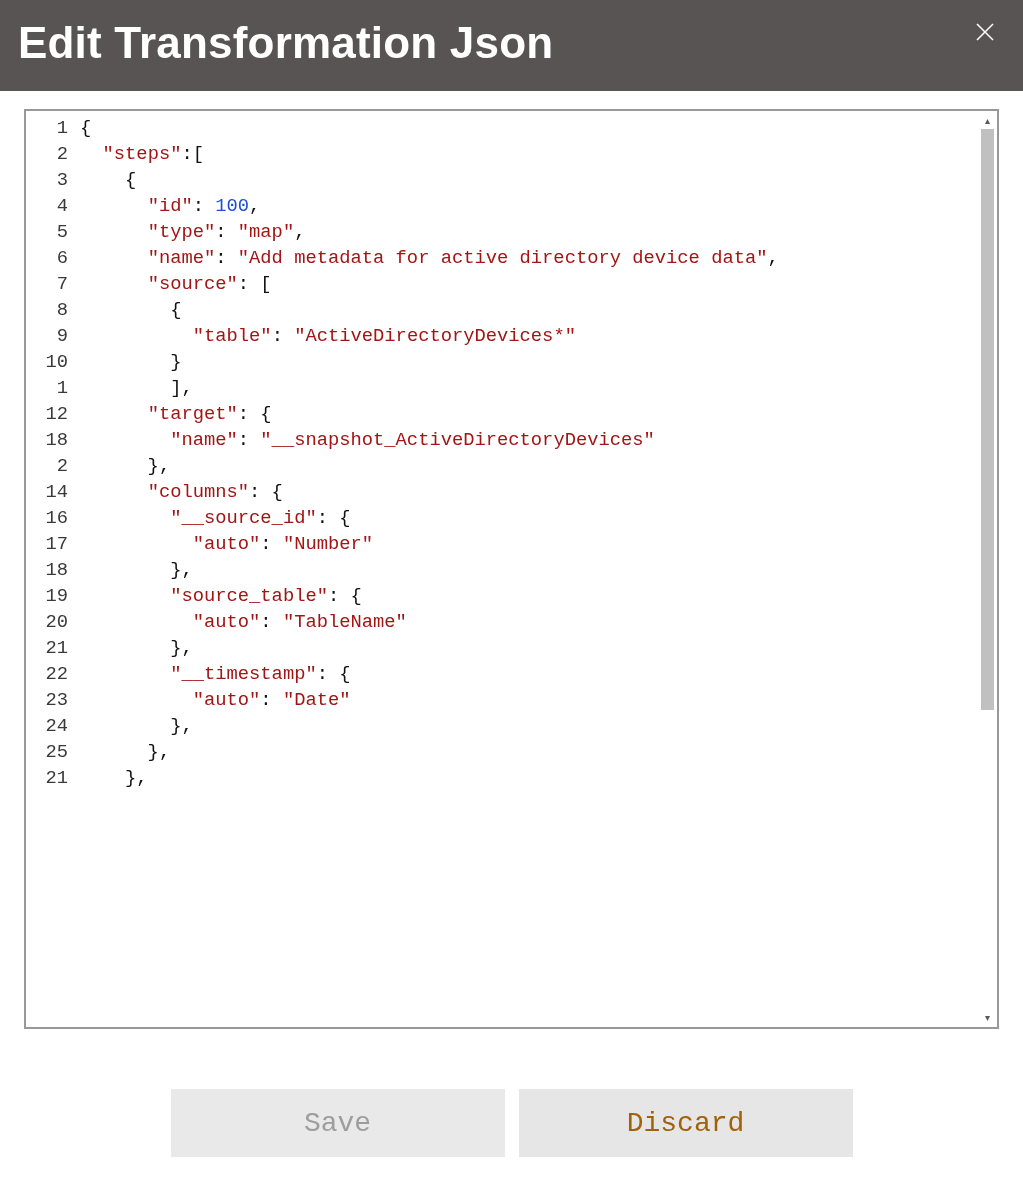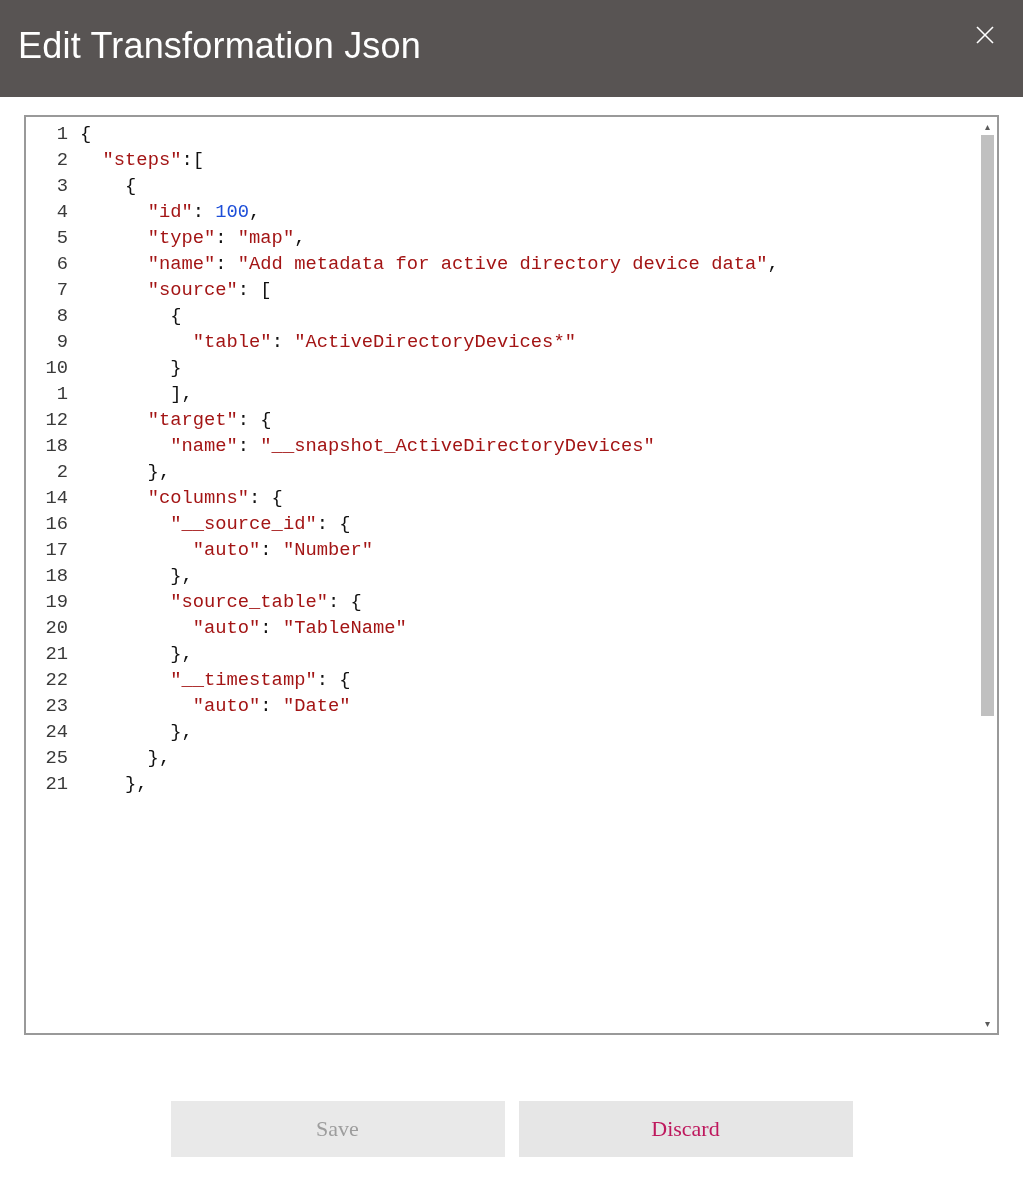--- a/index.html
+++ b/index.html
@@ -7,21 +7,21 @@
   .dialog { width: 1023px; height: 1187px; display: flex; flex-direction: column; background:#ffffff; }
   .header {
     background: #585453;
     color: #ffffff;
     display: flex;
     align-items: center;
     justify-content: space-between;
     padding: 12px 24px 18px 18px;
     height: 97px;
   }
-  .header-title { font-size: 36px; font-weight: 400; letter-spacing: 0.2px; }
+  .header-title { font-size: 44px; font-weight: 700; letter-spacing: 0.2px; }
   .close-btn { color: #ffffff; cursor: pointer; width: 28px; height: 28px; display:flex; align-items:center; justify-content:center; margin-top:-18px;}
   .close-btn svg { width: 20px; height: 20px; stroke: #ffffff; stroke-width: 1.6; }
 
   .body { flex: 1; padding: 18px 24px 0 24px; }
   .editor-frame {
     border: 2px solid #999999;
     height: 920px;
     position: relative;
     background: #ffffff;
     overflow: hidden;
@@ -80,30 +80,30 @@
   }
 
   .footer {
     display: flex;
     justify-content: center;
     gap: 14px;
     padding: 60px 0 30px 0;
   }
   .btn {
     width: 334px;
-    height: 56px;
+    height: 68px;
     border: none;
     background: #e6e6e6;
-    font-size: 22px;
-    font-family: Liberation Serif, serif;
+    font-size: 28px;
+    font-family: Liberation Mono, monospace;
     display:flex; align-items:center; justify-content:center;
     cursor: pointer;
   }
   .btn.save { color: #9d9d9d; background:#e9e9e9; }
-  .btn.discard { color: #be185d; }
+  .btn.discard { color: #a16207; }
 </style>
 </head>
 <body>
 
 <div class="dialog">
 
   <div class="header">
     <div class="header-title">Edit Transformation Json</div>
     <div class="close-btn">
       <span>

